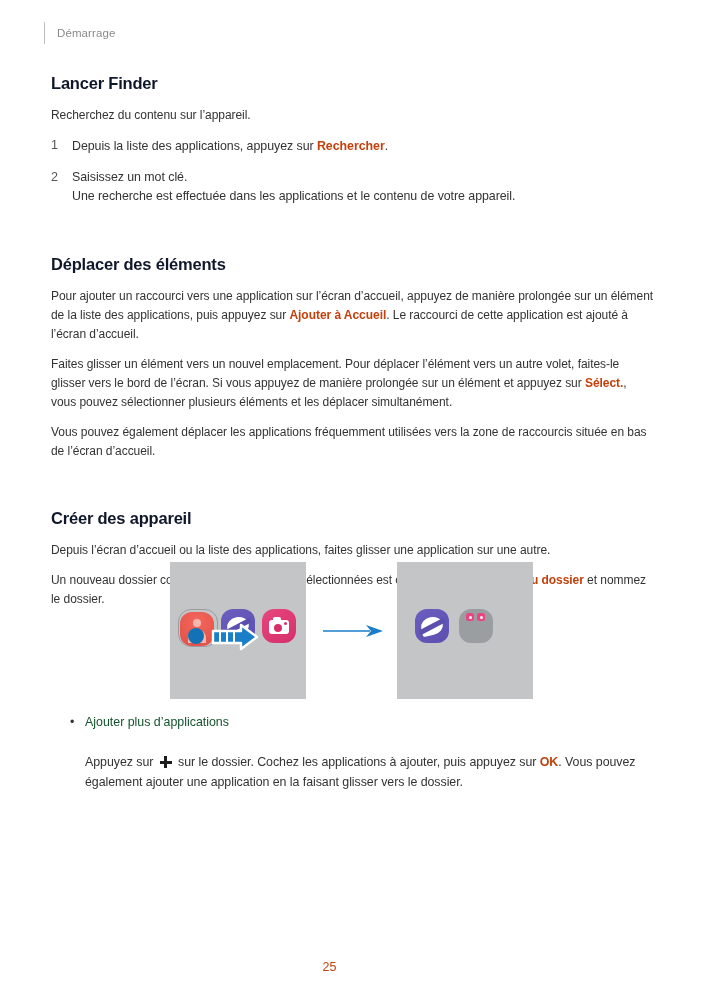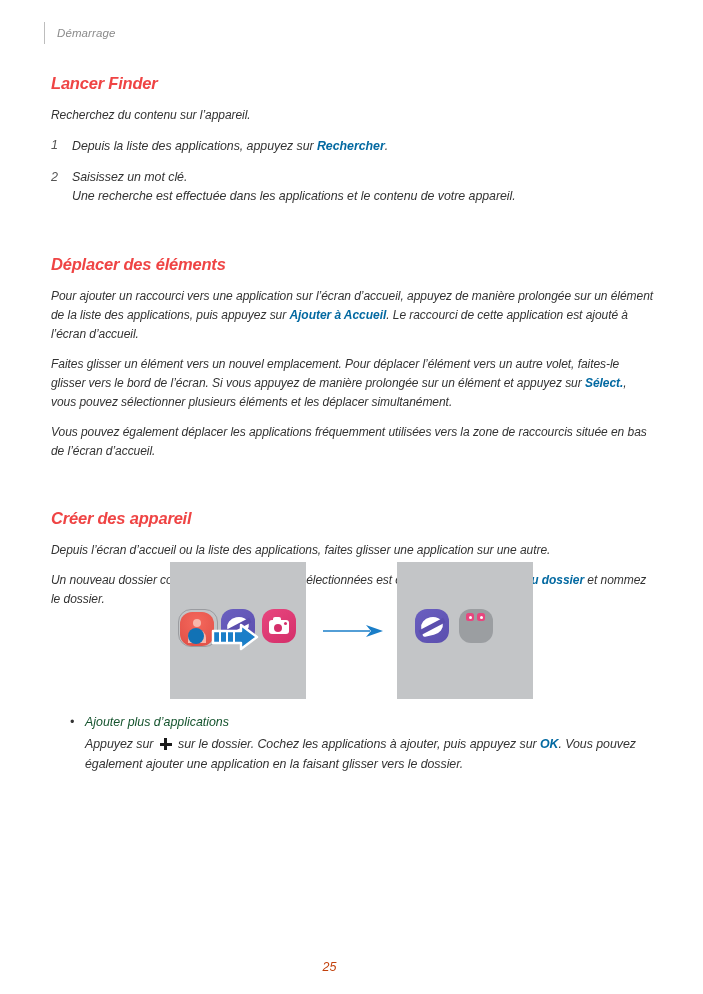--- a/index.html
+++ b/index.html
@@ -14,21 +14,20 @@
     font-family: "Liberation Sans", sans-serif;
     color: #2b2b2b;
     overflow: hidden;
   }
 
   .page {
     position: relative;
     width: 659px;
     height: 994px;
     box-sizing: border-box;
-    font-style: italic;
   }
 
   
   .header {
     position: absolute;
     top: 22px;
     left: 44px;
     display: flex;
     align-items: center;
     height: 22px;
@@ -50,21 +49,21 @@
   .content {
     position: absolute;
     top: 74px;
     left: 51px;
     width: 604px;
   }
 
   h2.section-title {
     font-size: 16.5px;
     font-weight: bold;
-    color: #ef4444;
+    color: #0f172a;
     margin: 0 0 13px 0;
     letter-spacing: -0.2px;
   }
   h2.section-title.spaced {
     margin-top: 48px;
   }
 
   p.body-text {
     font-size: 12px;
     line-height: 19px;
@@ -93,21 +92,21 @@
   .step-body {
     flex: 1;
   }
   .step-line {
     font-size: 12.4px;
     line-height: 19.5px;
     color: #333333;
     letter-spacing: -0.05px;
   }
 
-  b, strong { font-weight: bold; color: #0369a1; }
+  b, strong { font-weight: bold; color: #c2410c; }
 
   
   .inline-icon {
     display: inline-block;
     vertical-align: -3px;
     margin: 0 2px;
   }
   .plus-icon {
     display: inline-block;
     vertical-align: -2px;
@@ -286,21 +285,21 @@
     font-size: 12.4px;
     line-height: 19px;
     color: #333;
   }
   .bullet-title {
     font-size: 12.4px;
     line-height: 19px;
     color: #14532d;
   }
   .bullet-detail {
-    margin: 3px 0 0 15px;
+    margin: 21px 0 0 15px;
     font-size: 12.4px;
     line-height: 19.5px;
     color: #333333;
     letter-spacing: -0.05px;
   }
 
   
   .page-number {
     position: absolute;
     left: 0;

